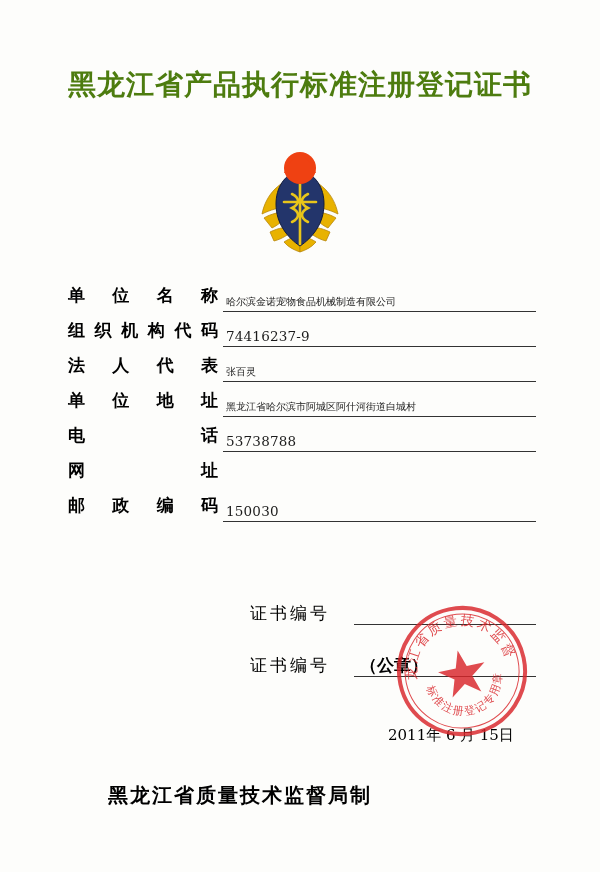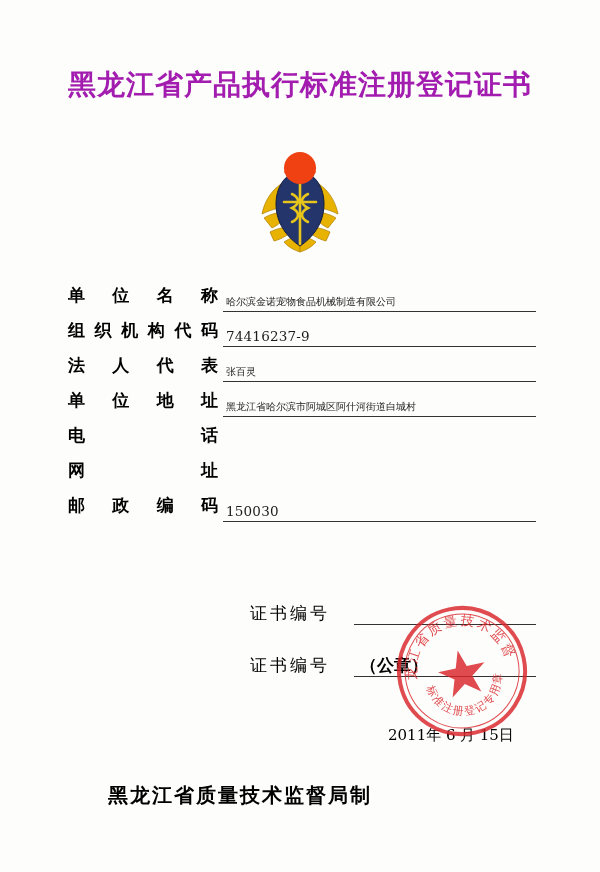--- a/index.html
+++ b/index.html
@@ -25,21 +25,21 @@
   .title {
     position: absolute;
     top: 66px;
     left: 0;
     width: 600px;
     text-align: center;
     font-family: "DejaVu Serif", "Liberation Serif", serif;
     font-weight: bold;
     font-size: 28px;
     letter-spacing: 1px;
-    color: #a21caf;
+    color: #4d7c0f;
     white-space: nowrap;
   }
 
   
   .emblem {
     position: absolute;
     top: 140px;
     left: 50%;
     transform: translateX(-50%);
     width: 120px;
@@ -263,20 +263,23 @@
       <div class="value-wrap">
         <div class="value">黑龙江省哈尔滨市阿城区阿什河街道白城村</div>
       </div>
     </div>
 
     <div class="row">
       <div class="label">
           <span>电</span>
           <span>话</span>
         </div>
+      <div class="value-wrap">
+        <div class="value latin">53738788</div>
+      </div>
     </div>
 
     <div class="row">
       <div class="label">
           <span>网</span>
           <span>址</span>
         </div>
     </div>
 
     <div class="row">

